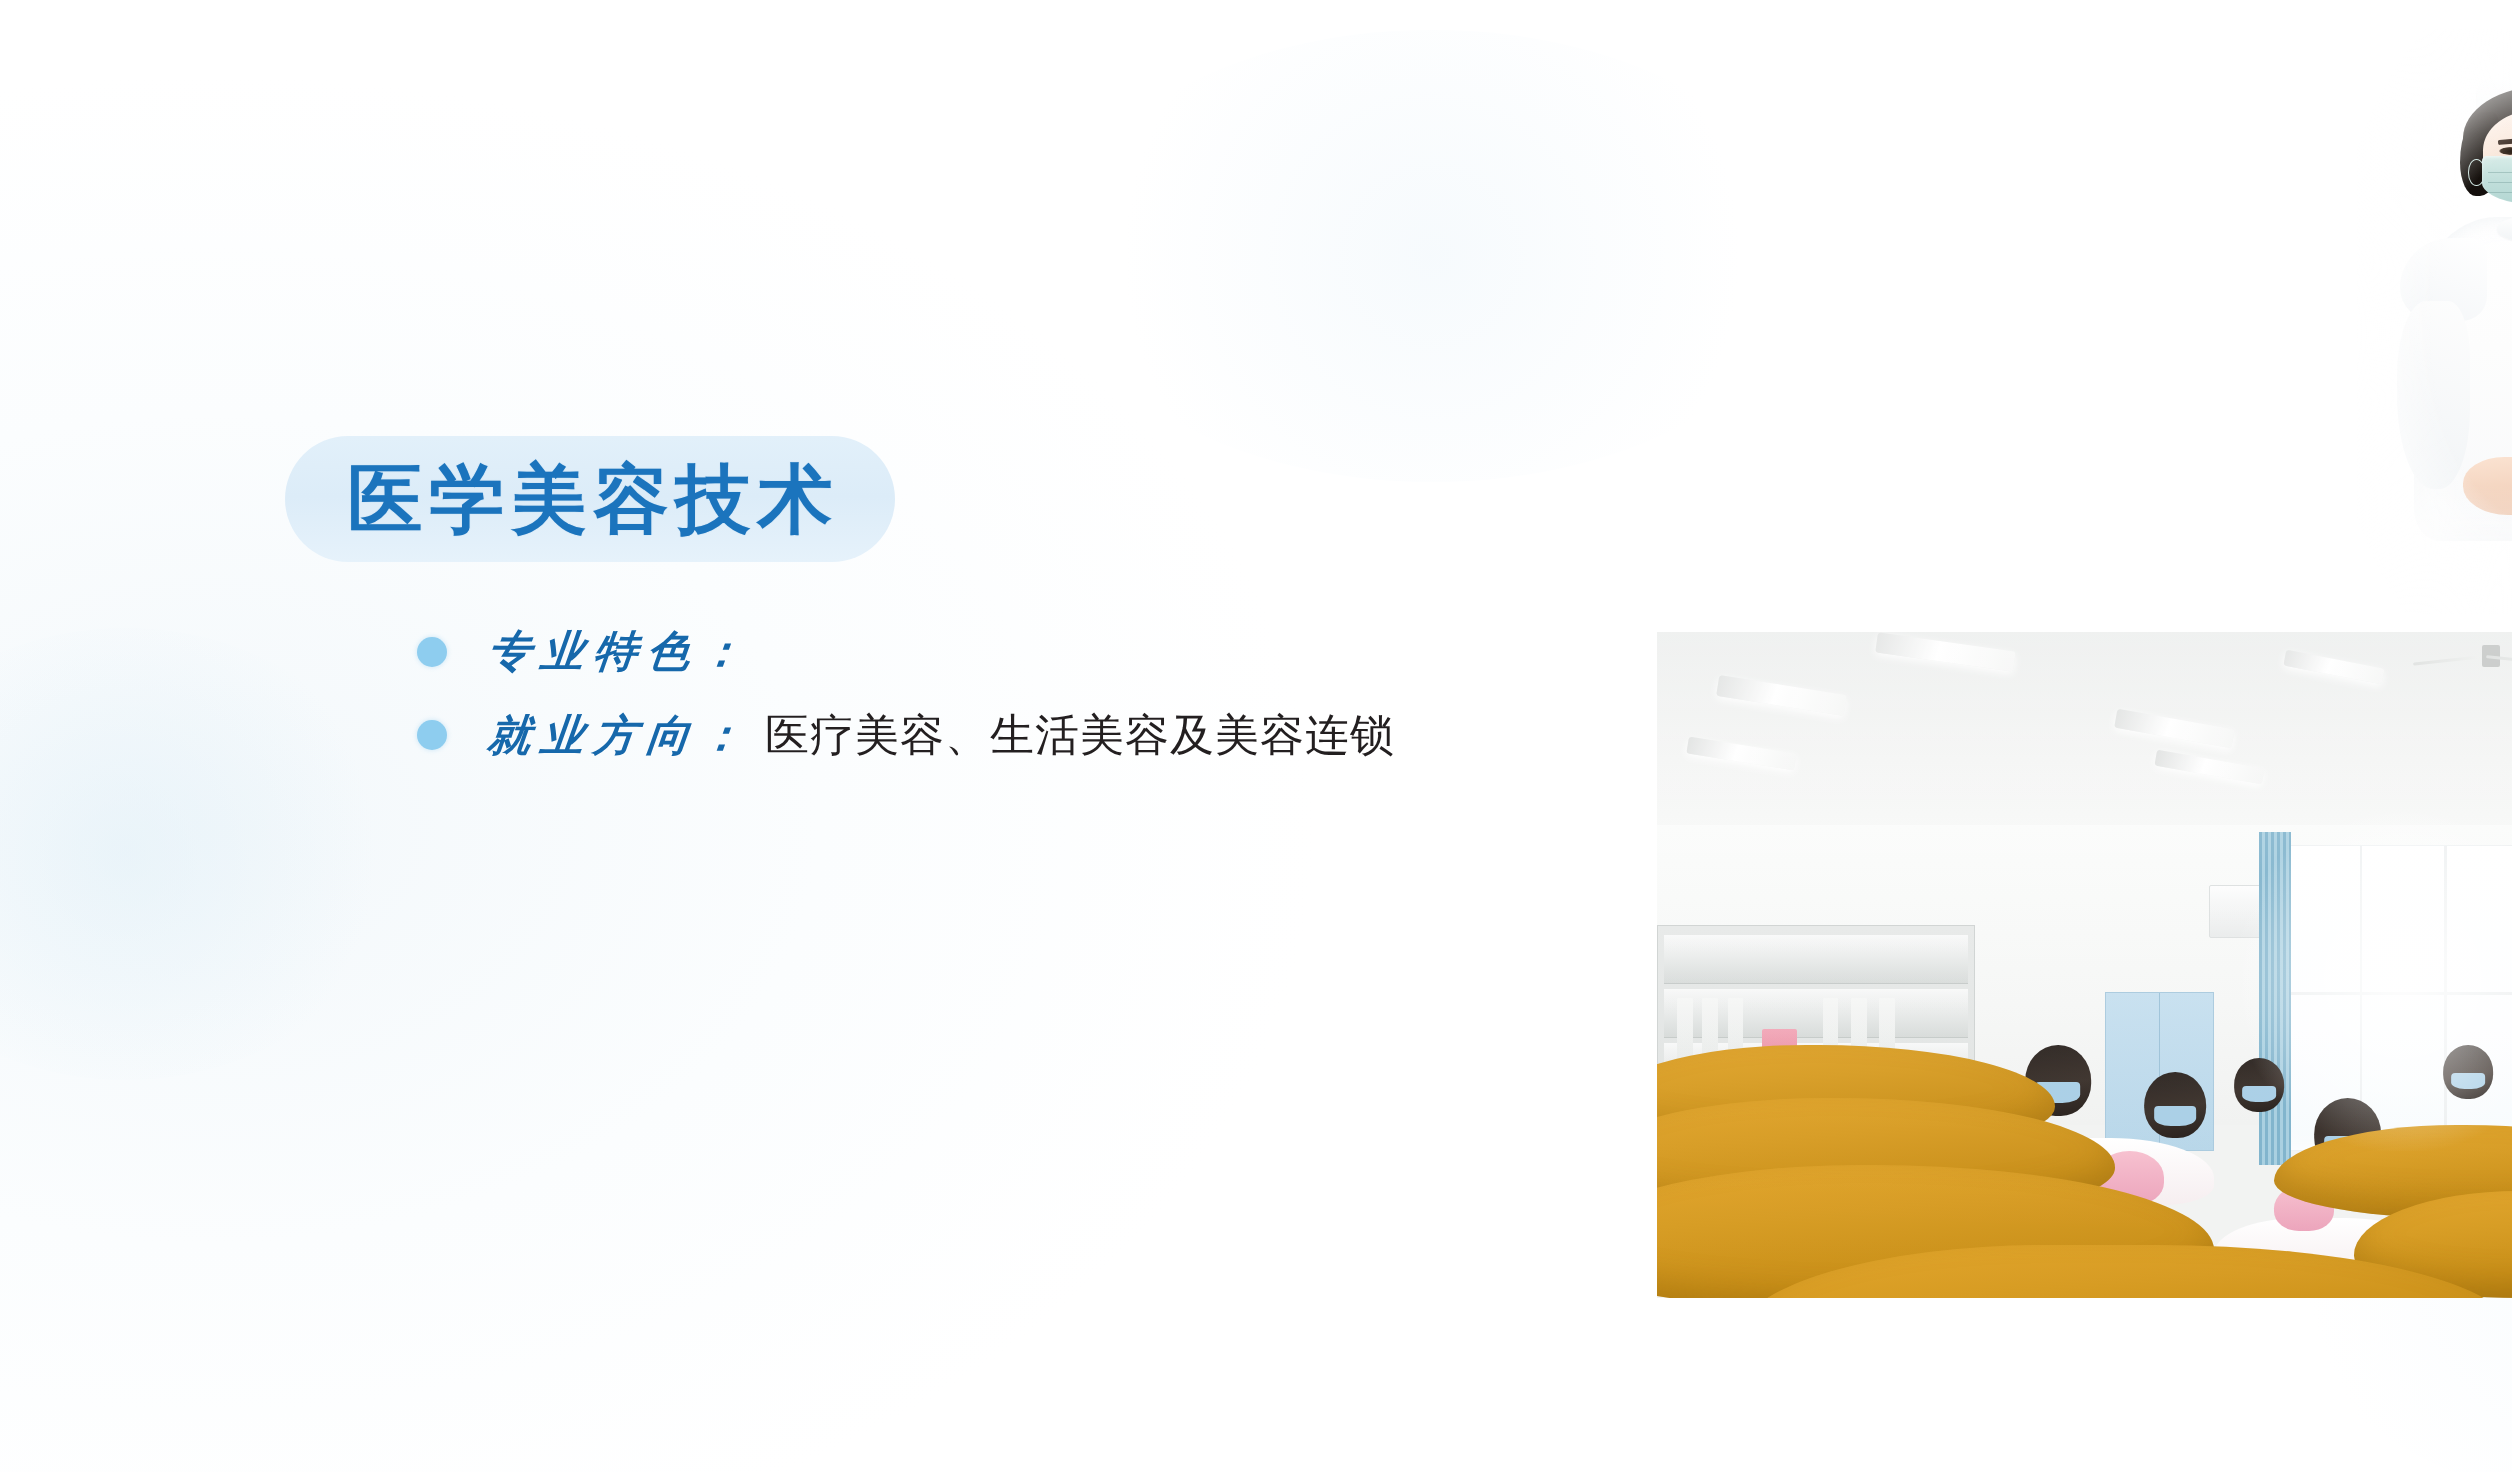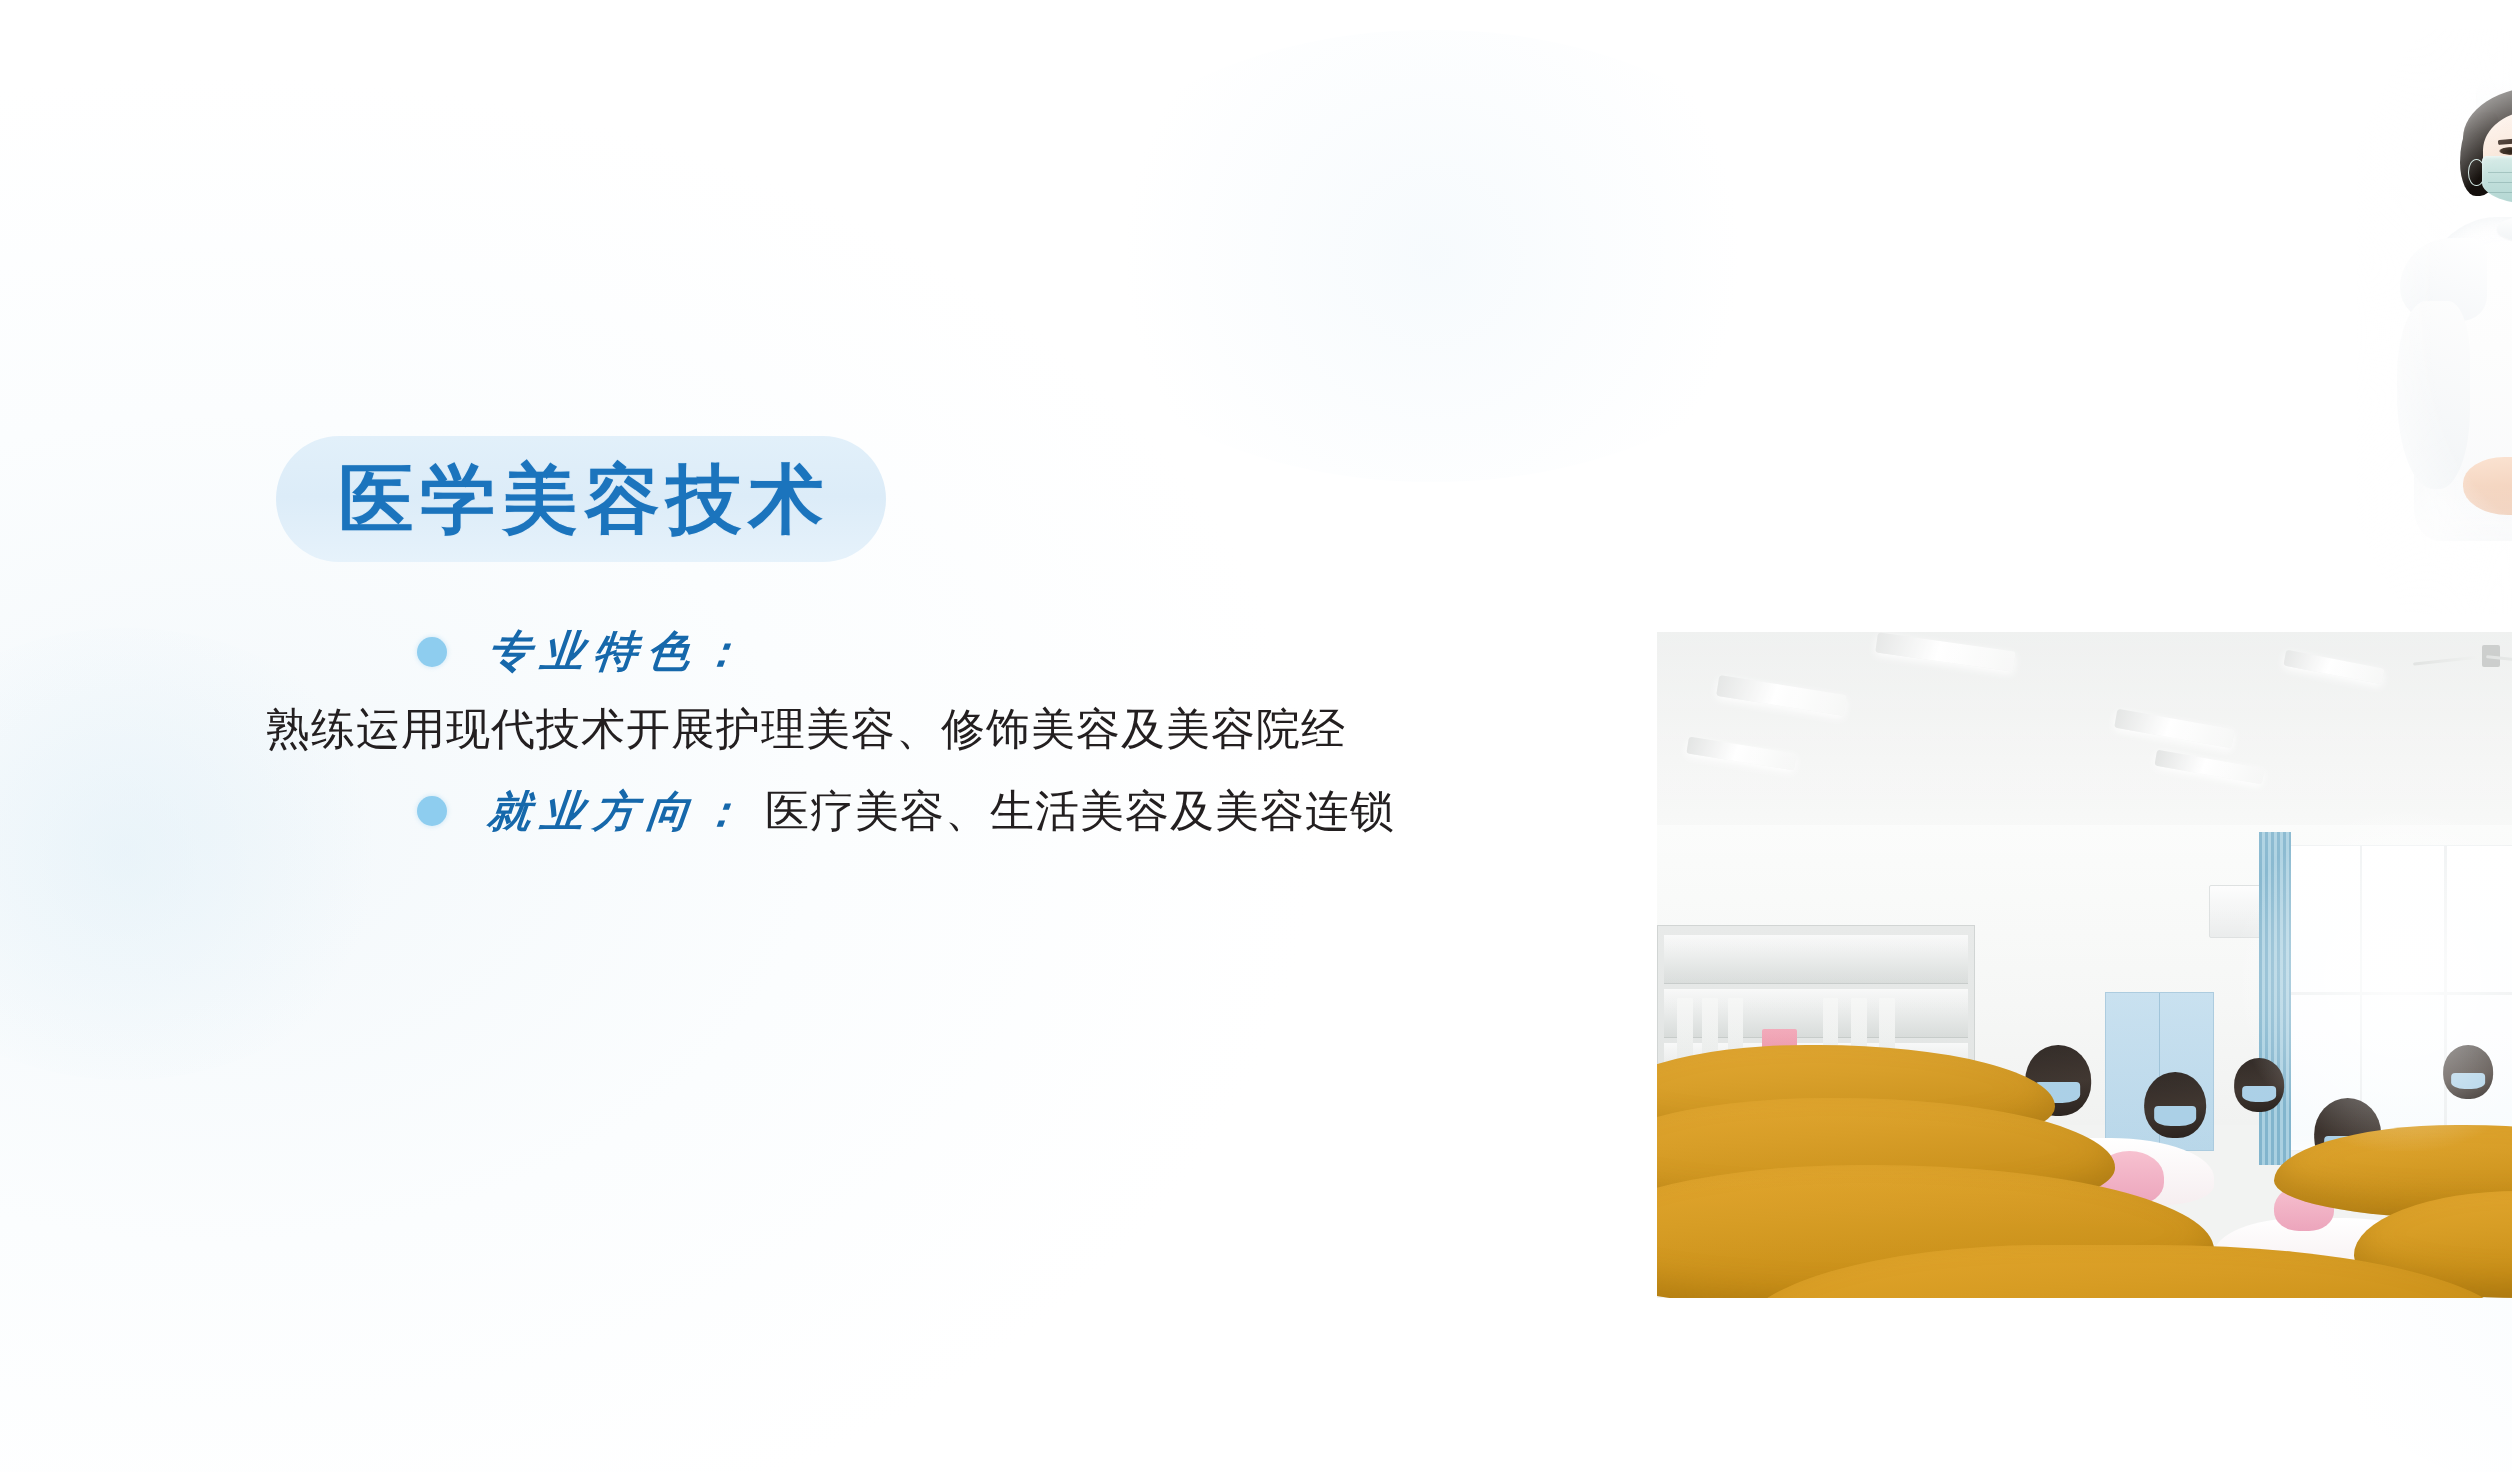--- a/index.html
+++ b/index.html
@@ -36,21 +36,21 @@
   .wash.w1 { left:-151px; top:628px; width:553px; height:452px;
     background:radial-gradient(circle, rgba(225,240,248,.55) 0%, rgba(255,255,255,0) 70%); }
   .wash.w2 { left:1055px; top:30px; width:754px; height:452px;
     background:radial-gradient(circle, rgba(232,243,250,.38) 0%, rgba(255,255,255,0) 70%); }
   .wash.w3 { left:2261px; top:955px; width:754px; height:553px;
     background:radial-gradient(circle, rgba(240,247,252,.45) 0%, rgba(255,255,255,0) 72%); }
 
   
   #title-pill {
     position:absolute;
-    left:276px;
+    left:285px;
     top:436px;
     width:610px;
     height:126px;
     border-radius:63px;
     background:linear-gradient(180deg,#e2f0fa 0%, #dcecf8 48%, #e6f2fb 100%);
     display:flex;
     align-items:center;
     justify-content:center;
   }
   #title-text {
@@ -399,21 +399,20 @@
     <div id="title-text">医学美容技术</div>
   </div>
 
   <div id="text-column">
 
     <div class="para">
       <div class="lead-line">
         <span class="bullet"></span>
         <span class="lead-label">专业特色：</span>
       </div>
-      <div class="body-line">熟练运用现代技术开展护理美容、修饰美容及美容院经</div>
     </div>
 
     <div class="para">
       <div class="lead-line">
         <span class="bullet"></span>
         <span class="lead-label">就业方向：</span>
         <span class="lead-rest">医疗美容、生活美容及美容连锁</span>
       </div>
     </div>
 

